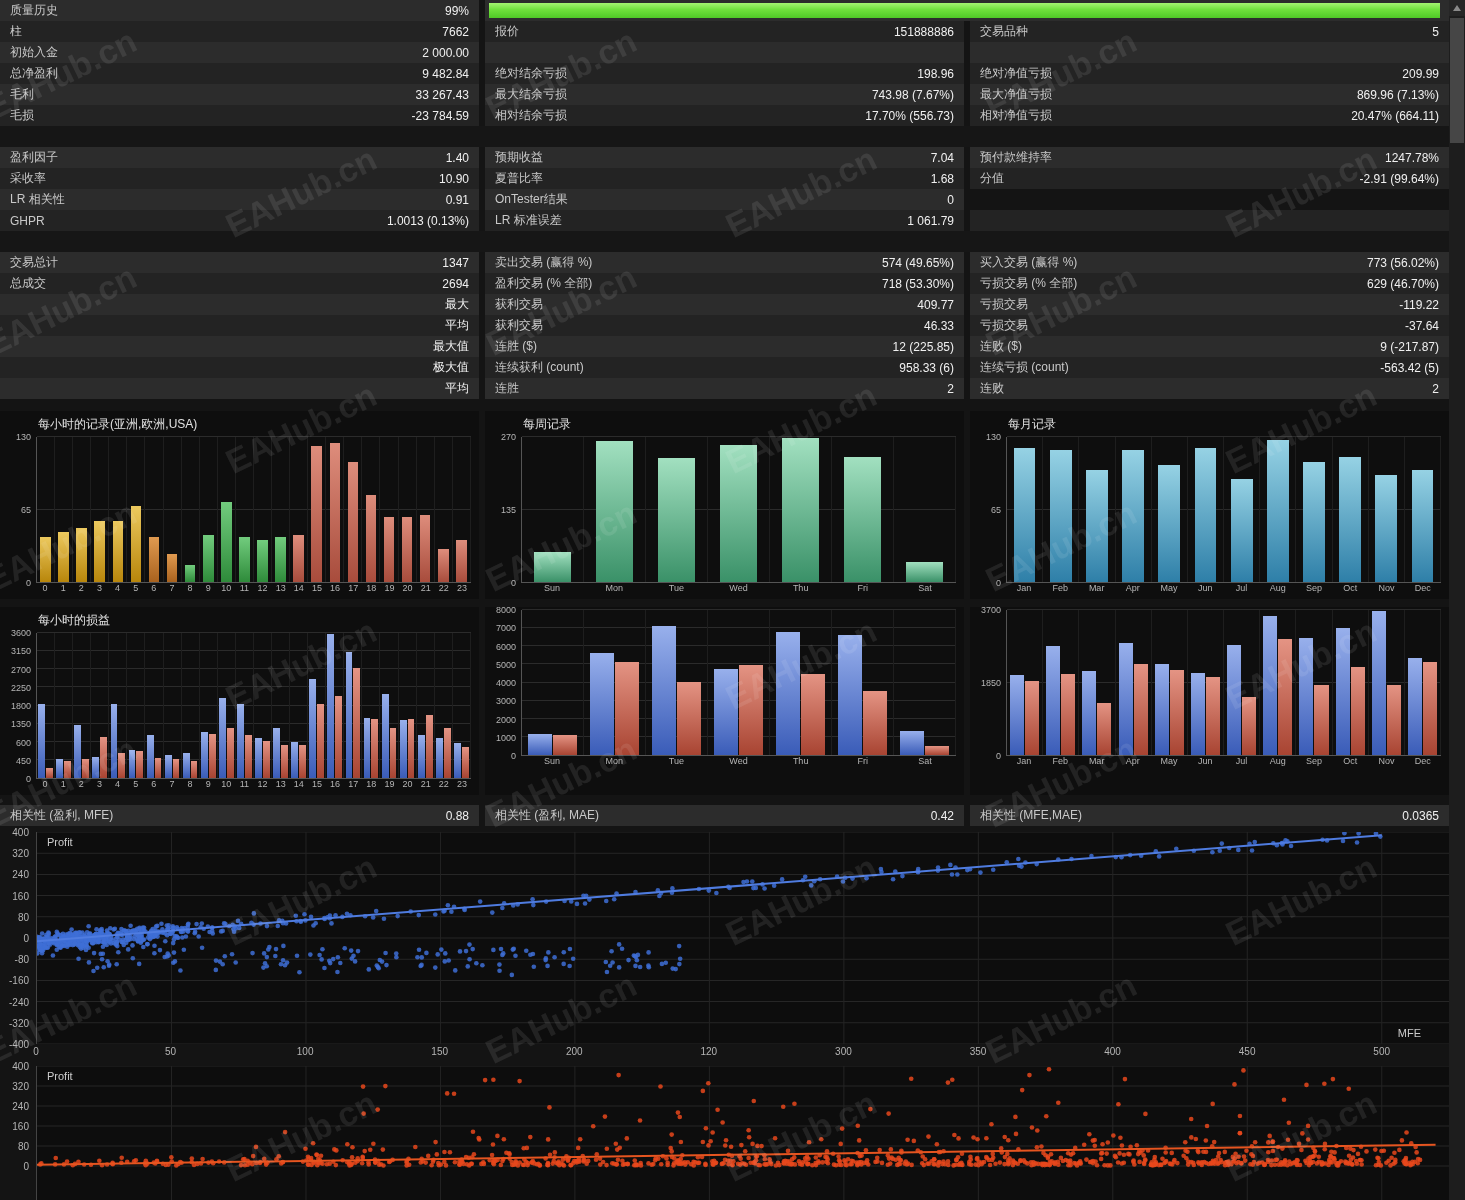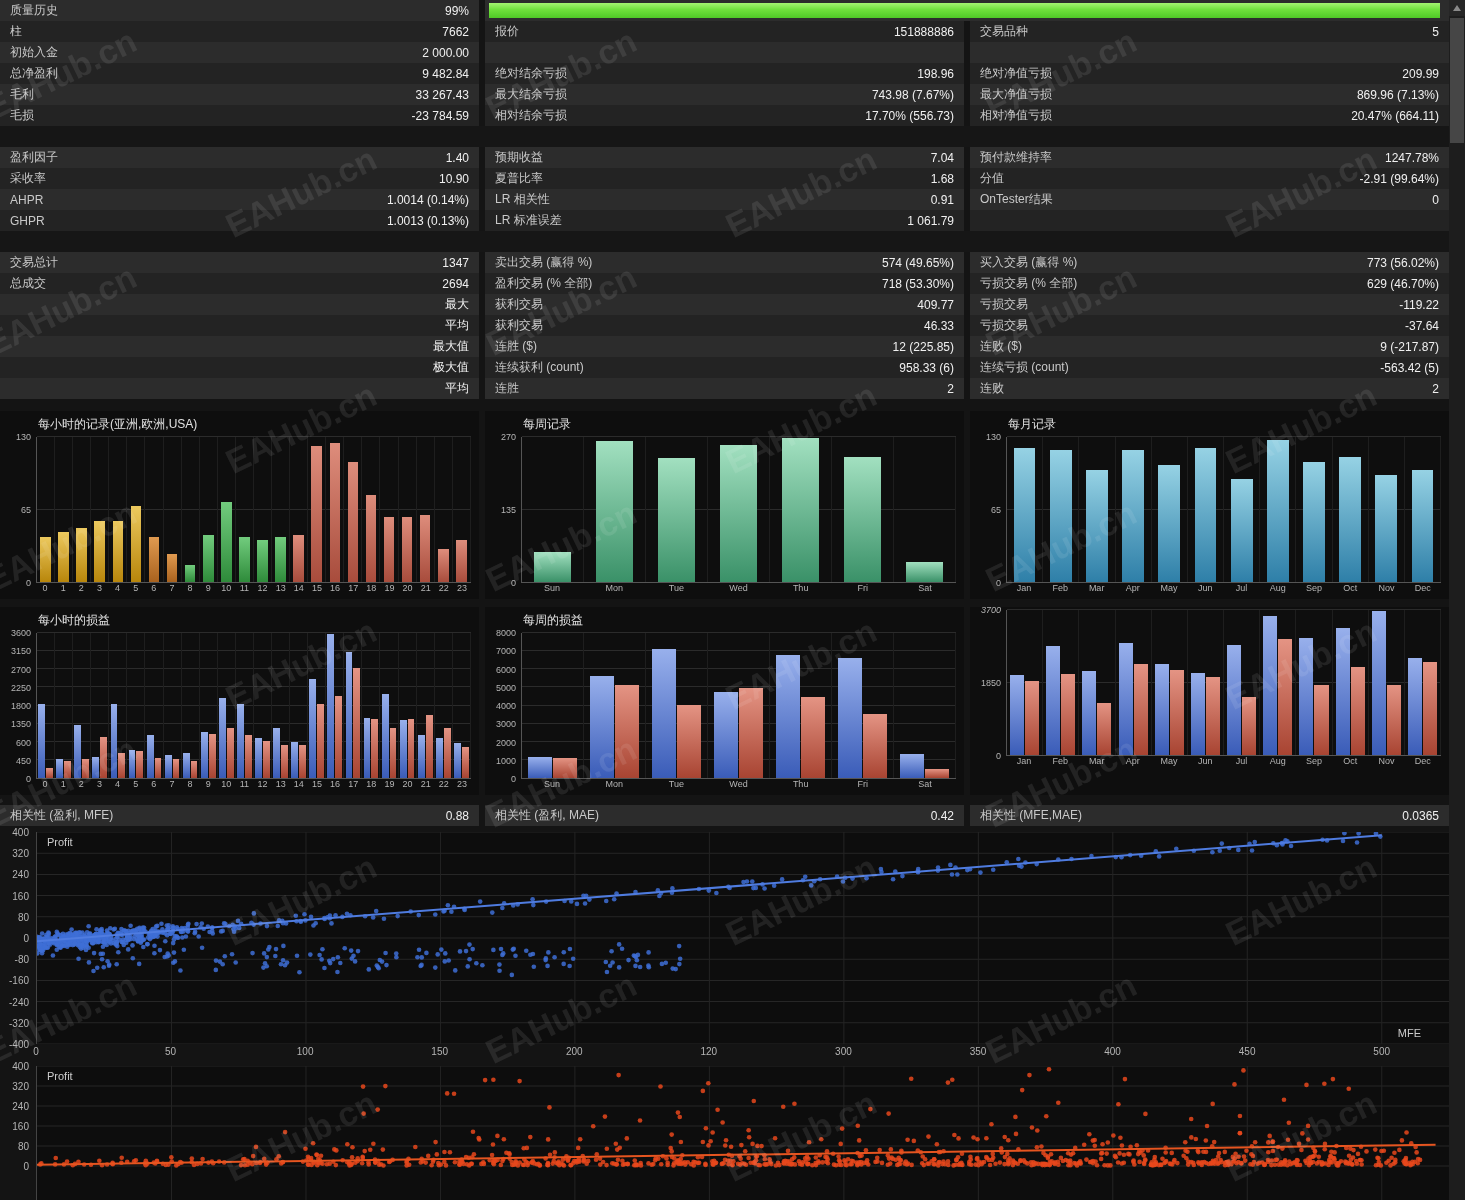--- a/index.html
+++ b/index.html
@@ -169,24 +169,20 @@
           <span class="lbl">夏普比率</span>
           <span class="val">1.68</span>
         </div>
         <div class="cell dark">
           <span class="lbl">分值</span>
           <span class="val">-2.91 (99.64%)</span>
         </div>
       </div>
       <div class="srow">
         <div class="cell light">
-          <span class="lbl">AHPR</span>
-          <span class="val">1.0014 (0.14%)</span>
-        </div>
-        <div class="cell light">
           <span class="lbl">LR 相关性</span>
           <span class="val">0.91</span>
         </div>
         <div class="cell light">
           <span class="lbl">OnTester结果</span>
           <span class="val">0</span>
         </div>
       </div>
       <div class="srow">
         <div class="cell dark">
@@ -663,21 +659,20 @@
           <div class="xt">17</div>
           <div class="xt">18</div>
           <div class="xt">19</div>
           <div class="xt">20</div>
           <div class="xt">21</div>
           <div class="xt">22</div>
           <div class="xt">23</div>
         </div>
       </div>
     <div class="chart">
-        <div class="chart-title">每周的损益</div>
         <div class="chart-body">
           <div class="y-axis">
             <div class="y-tick" style="top: 100%;">0</div>
             <div class="y-tick" style="top: 87.5%;">1000</div>
             <div class="y-tick" style="top: 75%;">2000</div>
             <div class="y-tick" style="top: 62.5%;">3000</div>
             <div class="y-tick" style="top: 50%;">4000</div>
             <div class="y-tick" style="top: 37.5%;">5000</div>
             <div class="y-tick" style="top: 25%;">6000</div>
             <div class="y-tick" style="top: 12.5%;">7000</div>
@@ -730,21 +725,21 @@
           <div class="xt">Thu</div>
           <div class="xt">Fri</div>
           <div class="xt">Sat</div>
         </div>
       </div>
     <div class="chart">
         <div class="chart-body">
           <div class="y-axis">
             <div class="y-tick" style="top: 100%;">0</div>
             <div class="y-tick" style="top: 50%;">1850</div>
-            <div class="y-tick" style="top: 0%; font-style: italic;">3700</div>
+            <div class="y-tick" style="top: 0%;">3700</div>
           </div>
           <div class="plot">
             <div class="hgrid" style="bottom: 50%;"></div>
             <div class="hgrid" style="bottom: 100%;"></div>
             <div class="slot">
               <div class="bar pblue" style="height: 55.4054%; width: 40%;"></div>
               <div class="bar pred" style="height: 51.3514%; width: 40%;"></div>
             </div>
             <div class="slot">
               <div class="bar pblue" style="height: 75.1351%; width: 40%;"></div>

